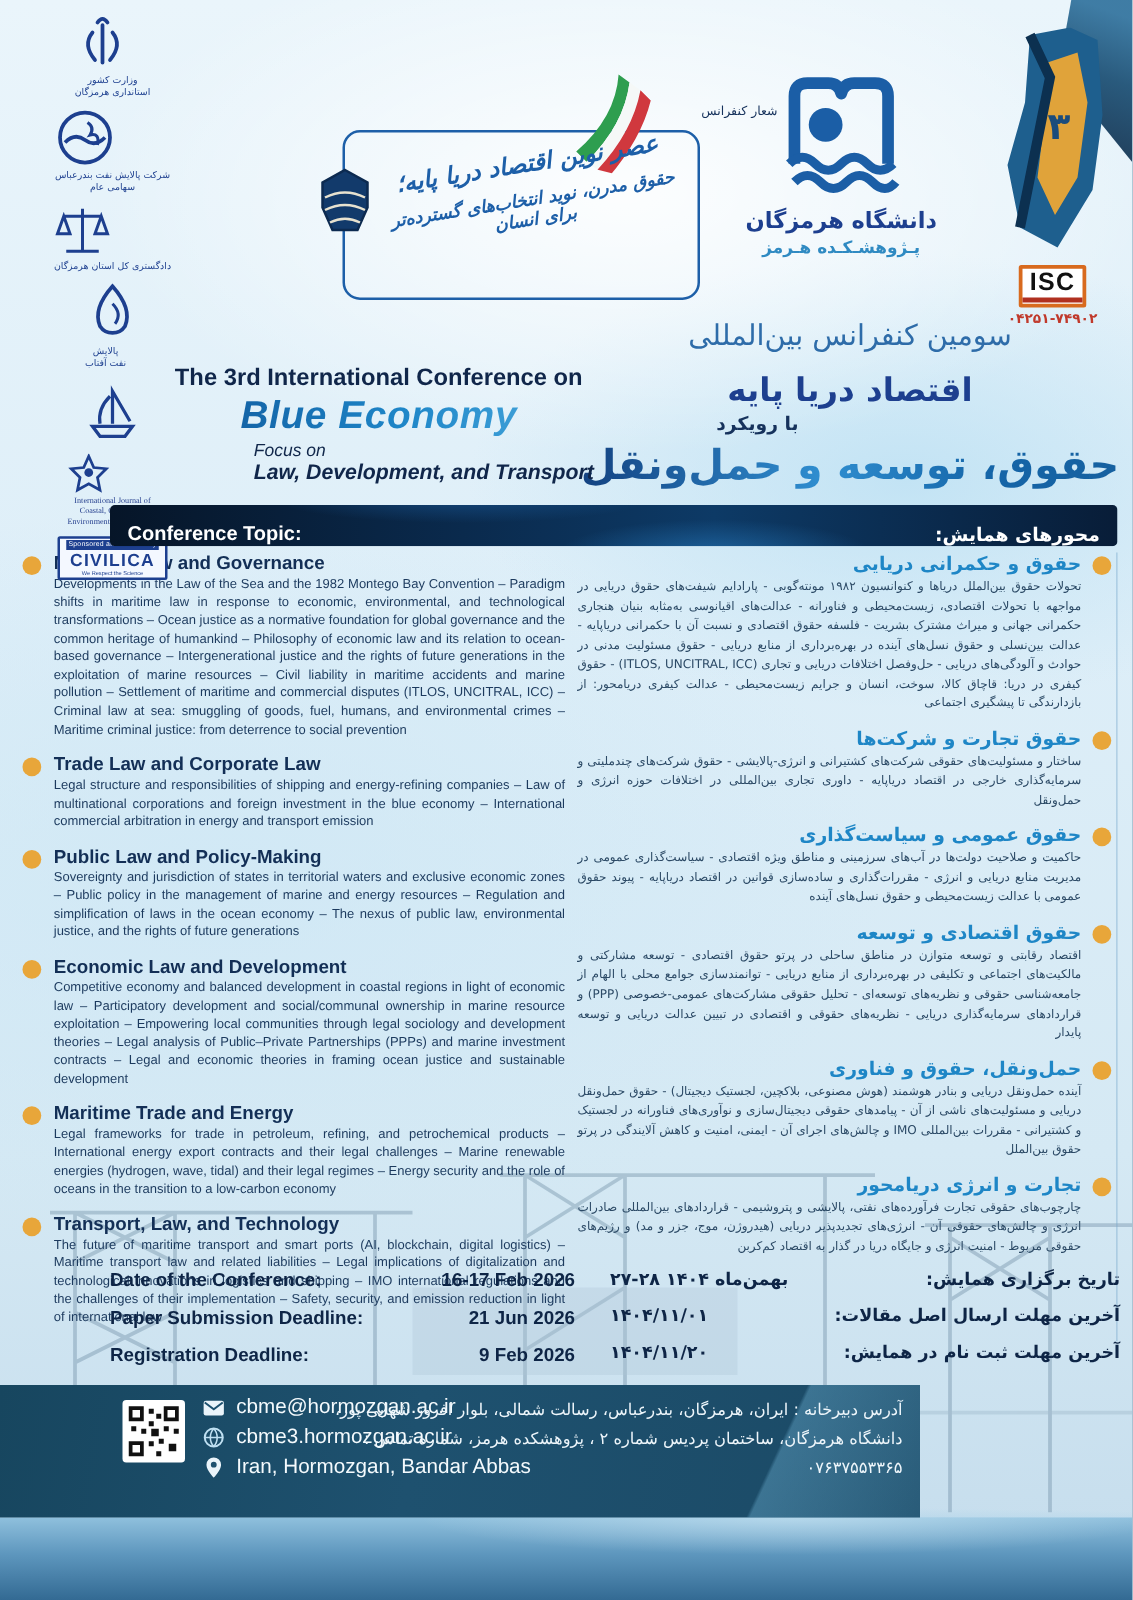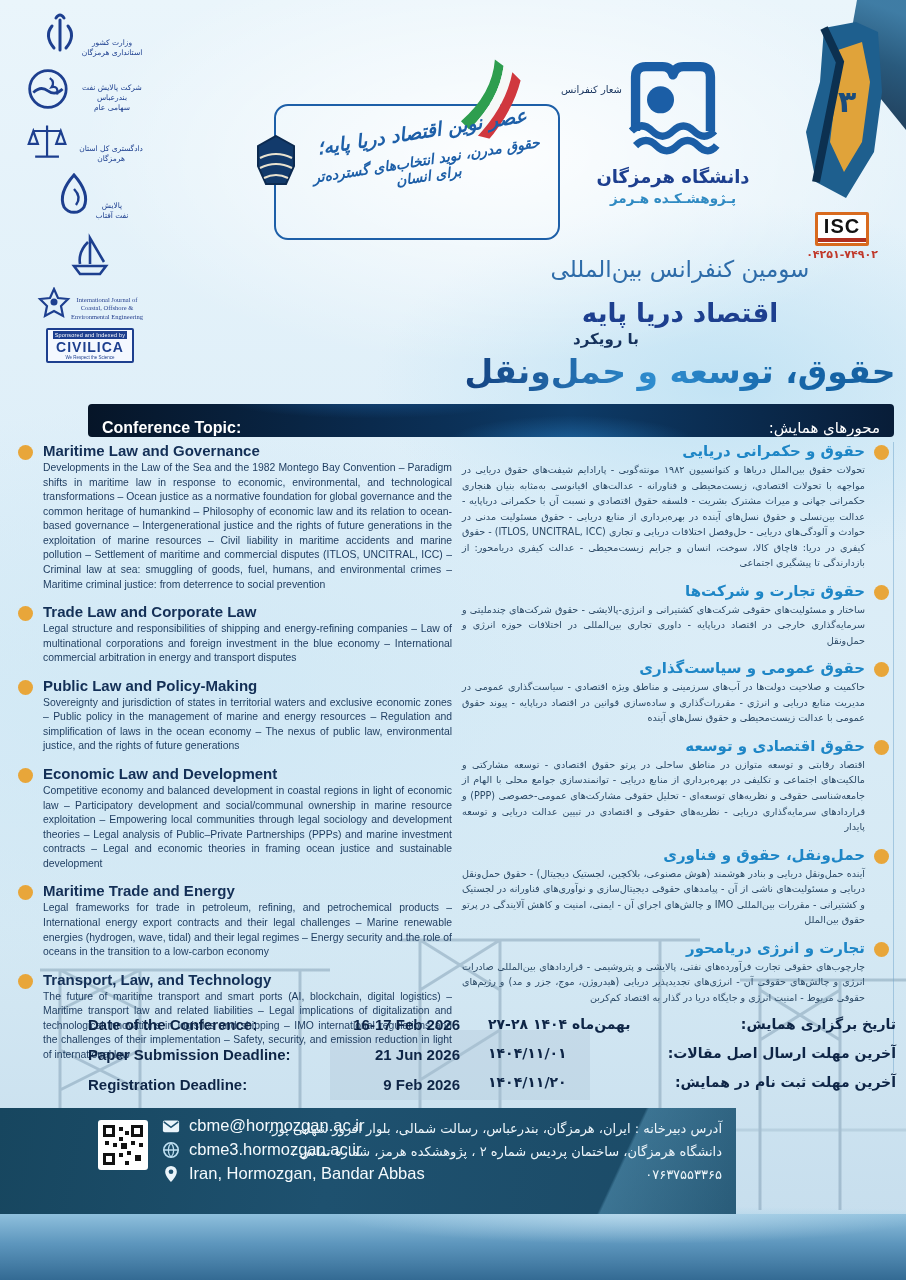--- a/index.html
+++ b/index.html
@@ -11,21 +11,21 @@
       radial-gradient(ellipse 700px 400px at 20% 55%, rgba(205,231,245,.7), rgba(205,231,245,0) 75%),
       linear-gradient(180deg,#eaf5fb 0%,#ddeef8 40%,#d5e9f4 72%,#c4dcec 100%);
     font-family:"DejaVu Sans",sans-serif;color:#16325c;
   }
   .fa{direction:rtl;font-family:"DejaVu Sans",sans-serif;}
   .en{font-family:"Liberation Sans","DejaVu Sans",sans-serif;}
   .abs{position:absolute;}
 
   
   .sponsors{left:26px;top:12px;width:128px;display:flex;flex-direction:column;align-items:center;gap:7px;z-index:5;}
-  .sponsor{display:flex;flex-direction:row;align-items:flex-end;}
+  .sponsor{display:flex;flex-direction:column;align-items:flex-start;}
   .sponsor .cap{font-size:7.5px;line-height:1.35;color:#1d3f8f;text-align:center;white-space:pre-line;margin-top:1px;}
   .sponsor .cap-en{font-size:6.5px;line-height:1.3;color:#27418f;text-align:center;white-space:pre-line;font-family:"Liberation Serif",serif;}
   .civilica-box{border:2px solid #1d3f8f;background:#f4f8ff;padding:1px 5px;text-align:center;border-radius:2px;}
   .civilica-top{font-size:5.5px;color:#fff;background:#1d3f8f;padding:1px 2px;letter-spacing:.2px;}
   .civilica-main{font-size:14px;font-weight:bold;color:#1d3f8f;letter-spacing:1px;font-family:"Liberation Sans",sans-serif;}
   .civilica-bot{font-size:4.5px;color:#1d3f8f;}
 
   
   .slogan-wrap{left:240px;top:76px;width:320px;height:190px;z-index:4;}
   .slogan-label{position:absolute;right:-62px;top:8px;font-size:10px;color:#16325c;}
@@ -66,21 +66,21 @@
   .title-en .l3{font-size:14px;font-style:italic;color:#10264a;text-align:left;padding-left:95px;margin-top:2px;}
   .title-en .l4{font-size:17px;font-weight:bold;font-style:italic;color:#10264a;text-align:left;padding-left:95px;}
 
   
   .topic-bar{left:88px;top:404px;width:806px;height:33px;border-radius:4px;display:flex;align-items:flex-end;justify-content:space-between;padding:0 14px;box-sizing:border-box;z-index:5;
     background:
       radial-gradient(ellipse 180px 40px at 60% 120%, rgba(42,130,200,.55), rgba(42,130,200,0) 70%),
       radial-gradient(ellipse 220px 30px at 35% -20%, rgba(30,100,170,.5), rgba(30,100,170,0) 70%),
       linear-gradient(90deg,#061528,#0a2a4d 35%,#0d3a66 60%,#081d38);}
   .topic-bar .en-h{font-size:16px;font-weight:bold;color:#fff;}
-  .topic-bar .fa-h{font-size:15px;font-weight:normal;color:#fff;margin-left:28px;}
+  .topic-bar .fa-h{font-size:15px;font-weight:bold;color:#fff;margin-left:28px;}
 
   
   .topics{left:18px;top:442px;width:876px;display:flex;z-index:3;}
   .col-en{width:442px;padding-right:8px;box-sizing:border-box;}
   .col-fa{width:434px;padding-right:4px;padding-left:2px;box-sizing:border-box;border-right:1px solid rgba(120,170,205,.55);}
   .topic{display:flex;margin-bottom:11px;}
   .topic .dot{flex:0 0 15px;height:15px;border-radius:50%;background:#e8a63a;margin-top:3px;}
   .col-en .topic .dot{margin-right:10px;}
   .col-fa .topic .dot{margin-left:9px;}
   .topic h4{margin:0 0 2px;font-size:15px;color:#132f56;font-family:"Liberation Sans","DejaVu Sans",sans-serif;}
@@ -253,20 +253,26 @@
     </div>
     <div class="isc-num fa">۰۴۲۵۱-۷۴۹۰۲</div>
   </div>
 
   <div class="abs title-fa fa">
     <div class="l1">سومین کنفرانس بین‌المللی</div>
     <div class="l2">اقتصاد دریا پایه</div>
     <div class="l3">با رویکرد</div>
     <div class="l4">حقوق، توسعه و حمل‌ونقل</div>
   </div>
+  <div class="abs title-en en">
+    <div class="l1">The 3rd International Conference on</div>
+    <div class="l2">Blue Economy</div>
+    <div class="l3">Focus on</div>
+    <div class="l4">Law, Development, and Transport</div>
+  </div>
 
   <div class="abs topic-bar">
     <div class="en-h en">Conference Topic:</div>
     <div class="fa-h fa">محورهای همایش:</div>
   </div>
 
   <div class="abs topics">
     <section class="col-en">
 
         <div class="topic">
@@ -274,21 +280,21 @@
           <div>
             <h4>Maritime Law and Governance</h4>
             <p>Developments in the Law of the Sea and the 1982 Montego Bay Convention – Paradigm shifts in maritime law in response to economic, environmental, and technological transformations – Ocean justice as a normative foundation for global governance and the common heritage of humankind – Philosophy of economic law and its relation to ocean-based governance – Intergenerational justice and the rights of future generations in the exploitation of marine resources – Civil liability in maritime accidents and marine pollution – Settlement of maritime and commercial disputes (ITLOS, UNCITRAL, ICC) – Criminal law at sea: smuggling of goods, fuel, humans, and environmental crimes – Maritime criminal justice: from deterrence to social prevention</p>
           </div>
         </div>
 
         <div class="topic">
           <div class="dot"></div>
           <div>
             <h4>Trade Law and Corporate Law</h4>
-            <p>Legal structure and responsibilities of shipping and energy-refining companies – Law of multinational corporations and foreign investment in the blue economy – International commercial arbitration in energy and transport disputes</p>
+            <p>Legal structure and responsibilities of shipping and energy-refining companies – Law of multinational corporations and foreign investment in the blue economy – International commercial arbitration in energy and transport emission</p>
           </div>
         </div>
 
         <div class="topic">
           <div class="dot"></div>
           <div>
             <h4>Public Law and Policy-Making</h4>
             <p>Sovereignty and jurisdiction of states in territorial waters and exclusive economic zones – Public policy in the management of marine and energy resources – Regulation and simplification of laws in the ocean economy – The nexus of public law, environmental justice, and the rights of future generations</p>
           </div>
         </div>

